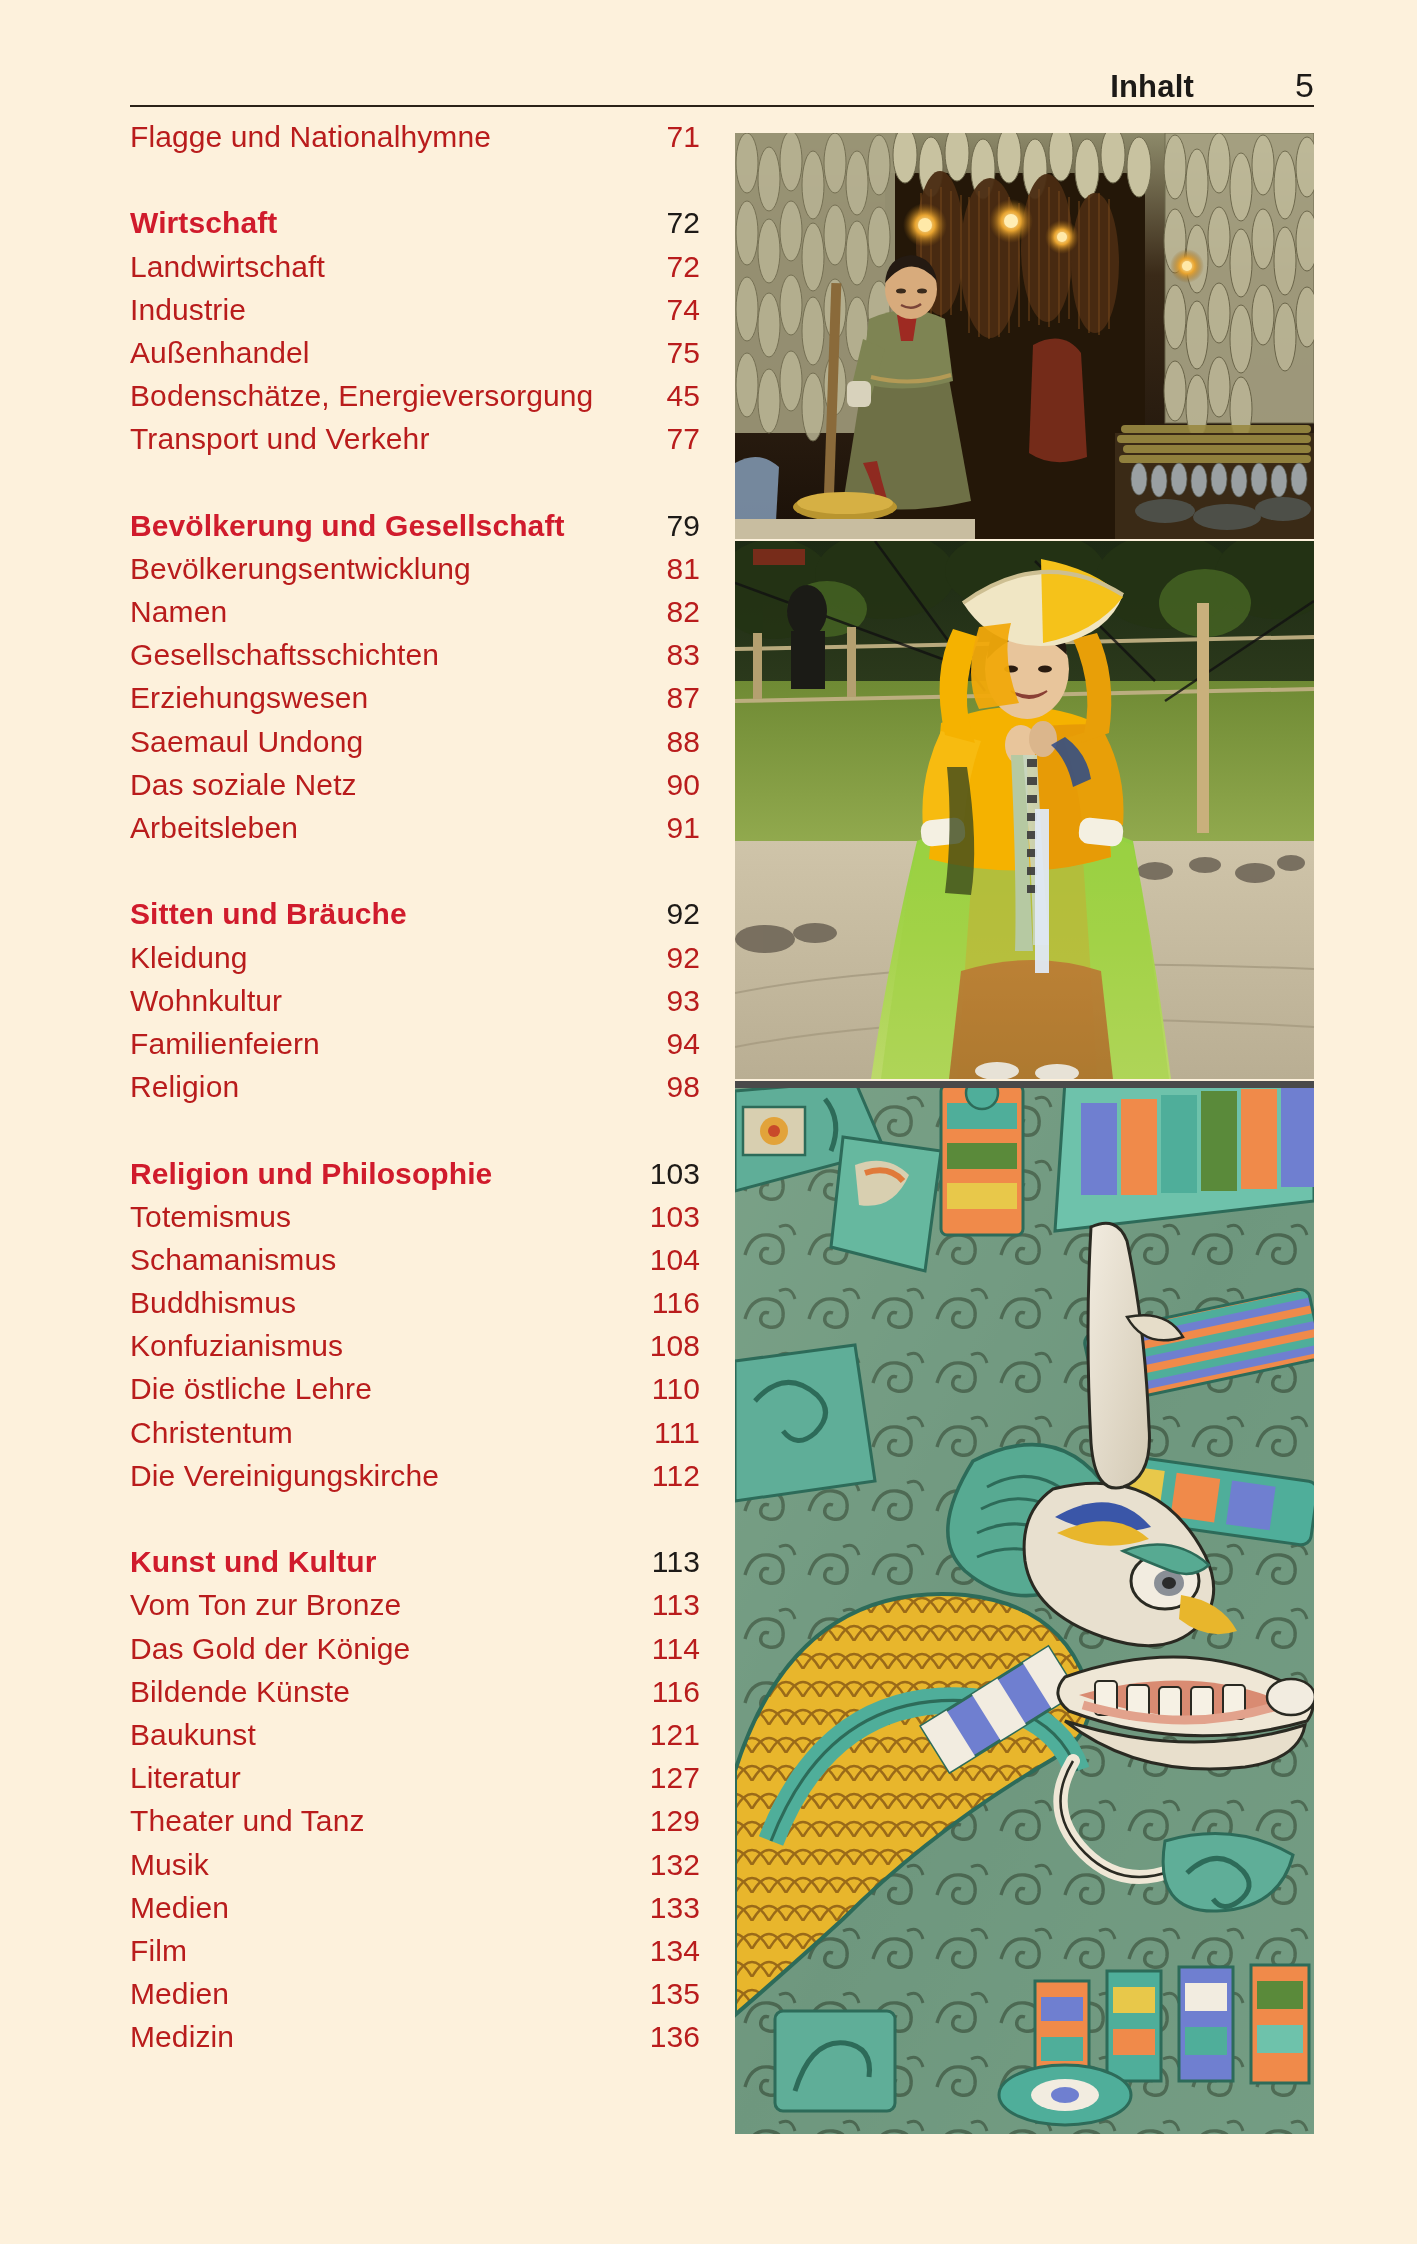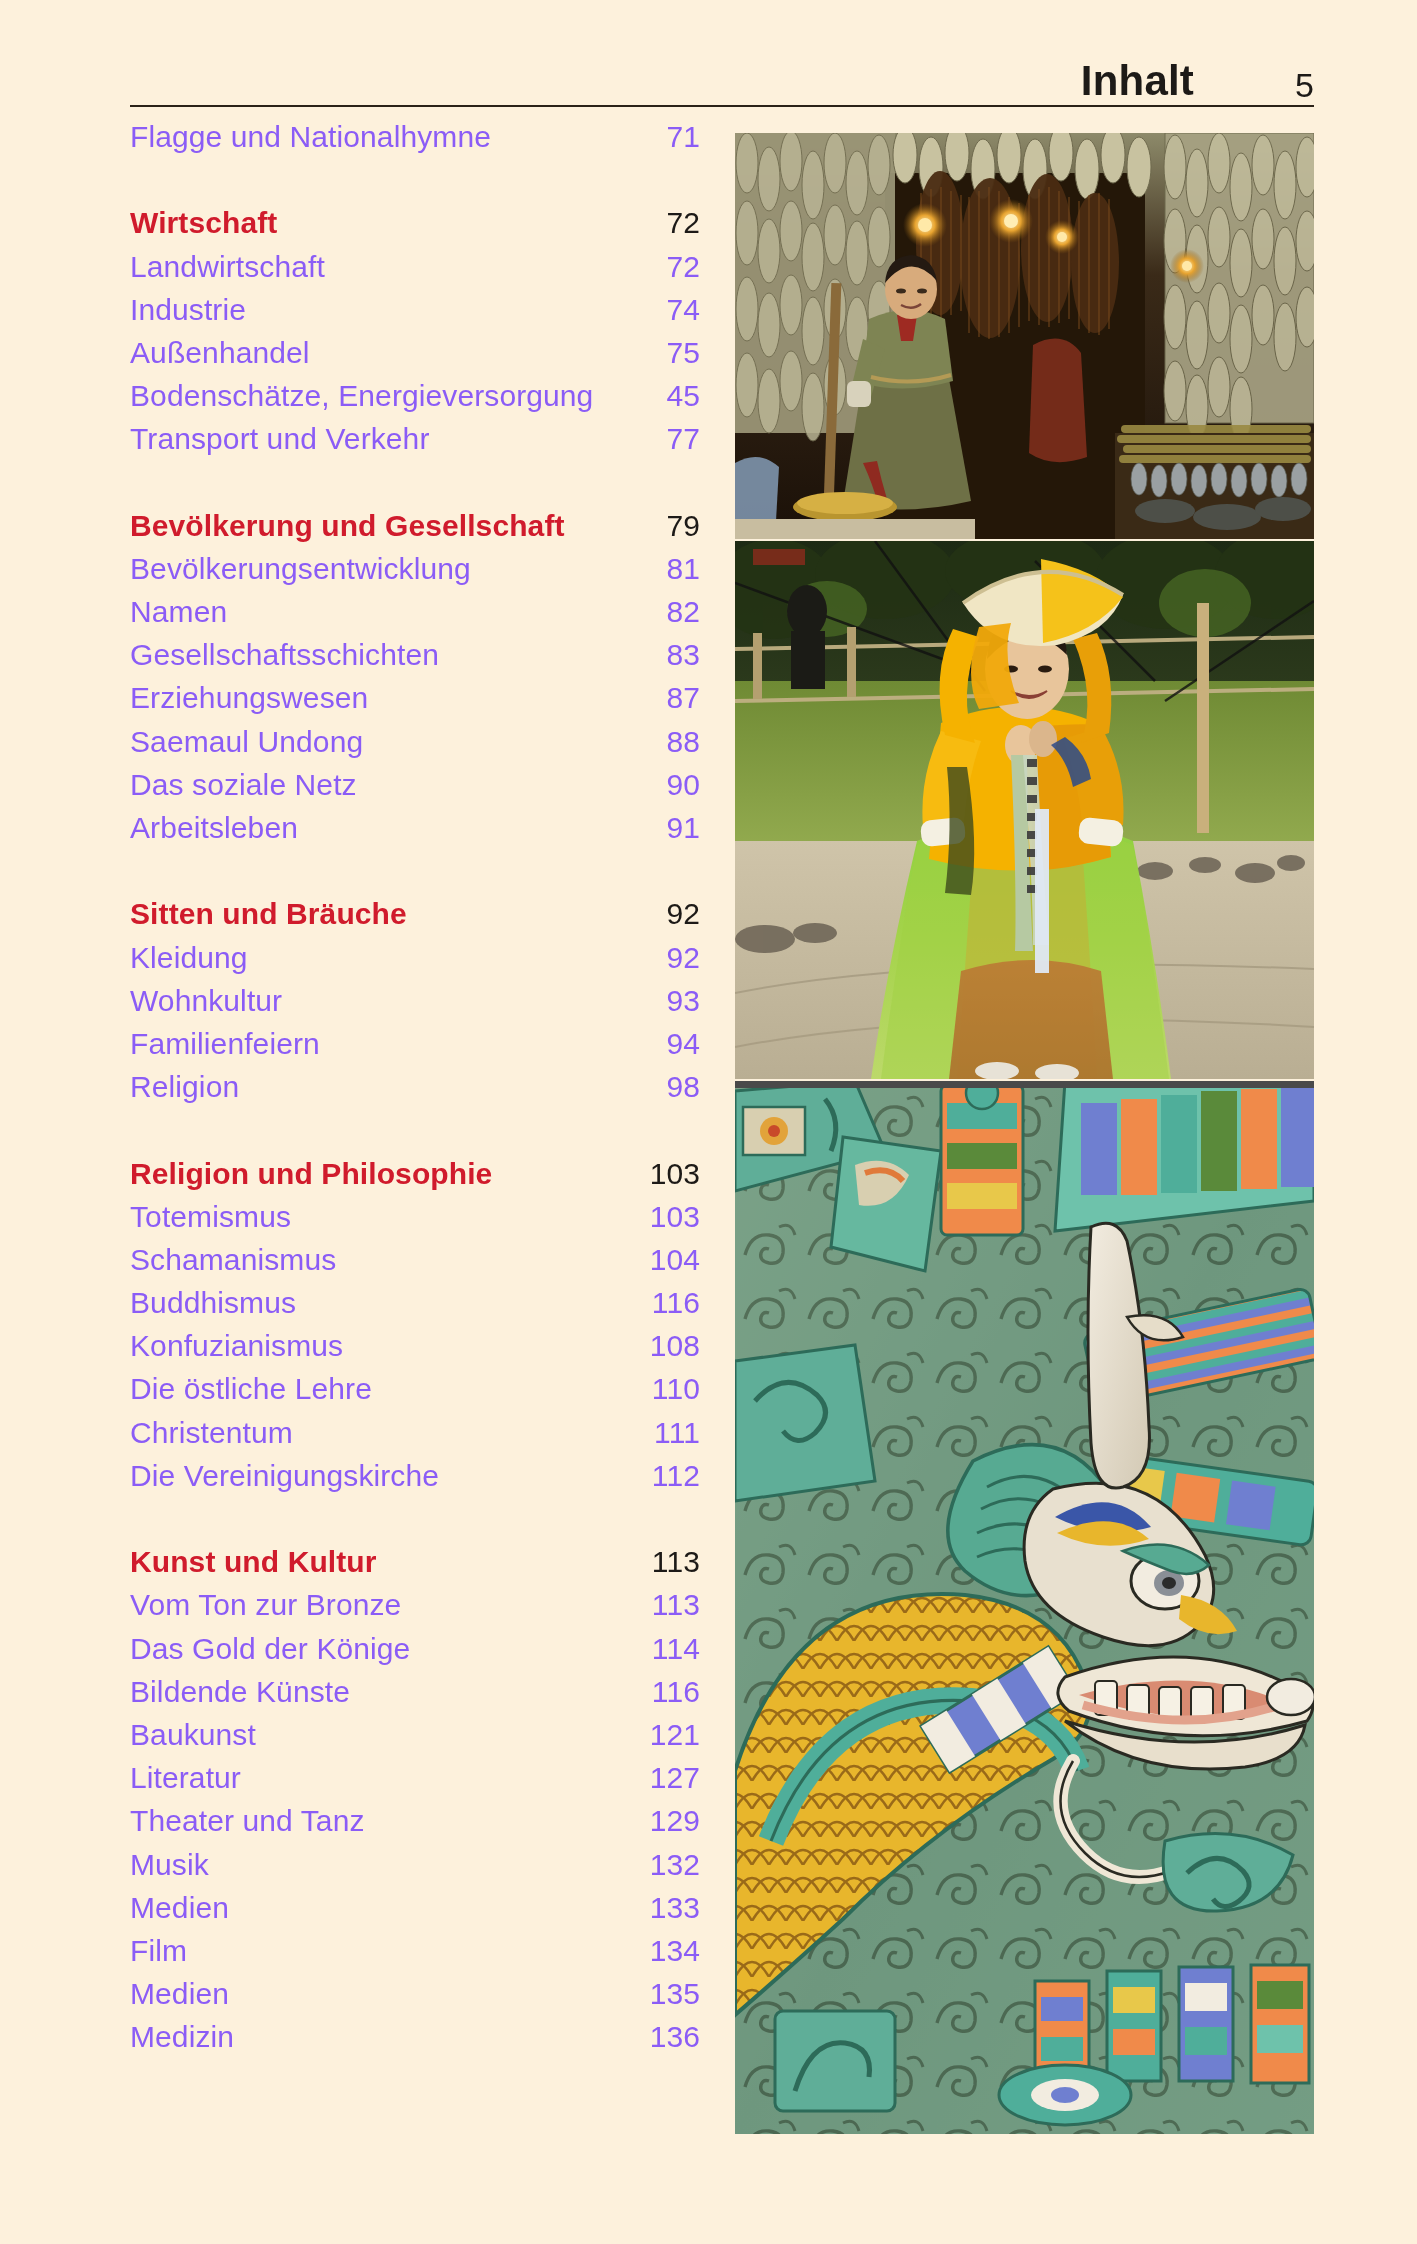--- a/index.html
+++ b/index.html
@@ -27,21 +27,21 @@
     left: 130px;
     top: 58px;
     width: 1184px;
     height: 44px;
     display: flex;
     align-items: flex-end;
     justify-content: flex-end;
     gap: 0;
   }
   .running-head-title {
-    font-size: 42px;
+    font-size: 31px;
     font-weight: bold;
     color: #1d1a17;
     letter-spacing: 0.2px;
     line-height: 1;
     margin-left: 46px;
   }
   .running-head-folio {
     font-size: 34px;
     color: #1d1a17;
     line-height: 1;
@@ -71,21 +71,21 @@
     position: absolute;
     left: 130px;
     top: 0;
     width: 570px;
   }
   .toc-entry {
     display: flex;
     align-items: baseline;
     height: 43.2px;
     font-size: 30px;
-    color: #8b5cf6;
+    color: #b91c1c;
     letter-spacing: 0.1px;
   }
   .toc-entry .label {
     flex: 1 1 auto;
     white-space: nowrap;
     overflow: visible;
   }
   .toc-entry .folio {
     flex: 0 0 92px;
     text-align: right;

